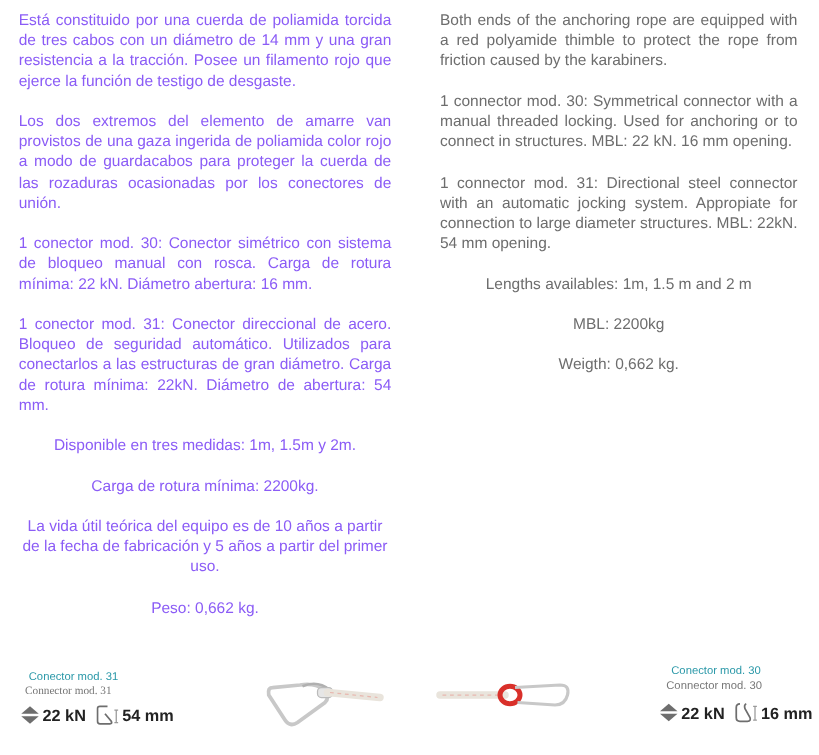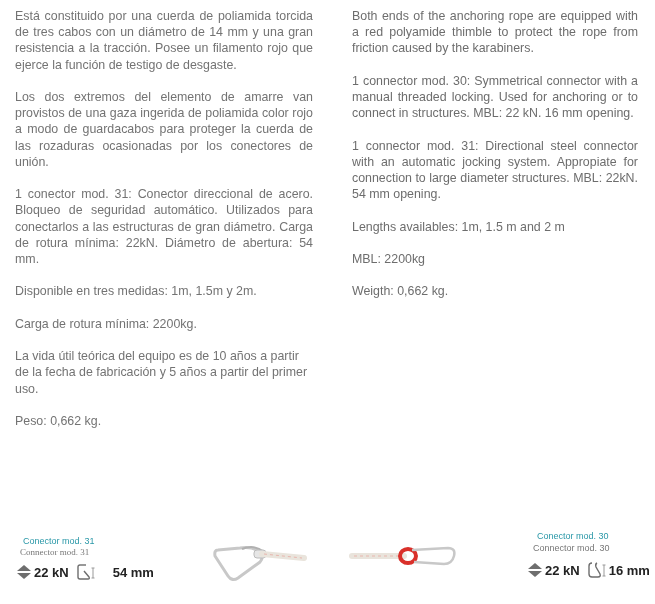--- a/index.html
+++ b/index.html
@@ -1,37 +1,38 @@
 <!DOCTYPE html>
 <html><head>
 <meta charset="utf-8">
 <style>
   html, body { margin:0; padding:0; background:#ffffff; }
   body { width:655px; height:604px; position:relative; overflow:hidden; font-family:"Liberation Sans", sans-serif; }
   .col { position:absolute; top:8px; font-size:12.4px; line-height:16.2px; text-align:justify; }
   .col p { margin:0 0 16.2px 0; }
-  .col-es { left:15px; width:298px; color:#737373; }
+  .col-es { left:15px; width:298px; color:#8b5cf6; }
   .col-en { left:352px; width:286px; color:#6d6d6d; }
-  .col-en p.left, .col-es p.left { text-align:left; }
+  .col-en p.left, .col-es p.left { text-align:center; }
 
   .conn-label { position:absolute; font-size:9px; line-height:11px; white-space:nowrap; }
   .es-lbl { color:#2a98a8; }
   .en-lbl { color:#777777; }
   .specs { position:absolute; display:flex; align-items:center; font-size:13px; font-weight:bold; color:#222; white-space:nowrap; }
   .specs svg { display:block; }
   .specs .gap { width:8px; }
 
   .product { position:absolute; }
 </style>
 </head>
 <body>
 
 <div class="col col-es">
   <p>Está constituido por una cuerda de poliamida torcida de tres cabos con un diámetro de 14 mm y una gran resistencia a la tracción. Posee un filamento rojo que ejerce la función de testigo de desgaste.</p>
   <p>Los dos extremos del elemento de amarre van provistos de una gaza ingerida de poliamida color rojo a modo de guardacabos para proteger la cuerda de las rozaduras ocasionadas por los conectores de unión.</p>
+  <p>1 conector mod. 30: Conector simétrico con sistema de bloqueo manual con rosca. Carga de rotura mínima: 22 kN. Diámetro abertura: 16 mm.</p>
   <p>1 conector mod. 31: Conector direccional de acero. Bloqueo de seguridad automático. Utilizados para conectarlos a las estructuras de gran diámetro. Carga de rotura mínima: 22kN.  Diámetro de abertura: 54 mm.</p>
   <p class="left">Disponible en tres medidas: 1m, 1.5m y 2m.</p>
   <p class="left">Carga de rotura mínima: 2200kg.</p>
   <p class="left">La vida útil teórica del equipo es de 10 años a partir de la fecha de fabricación y 5 años a partir del primer uso.</p>
   <p class="left">Peso: 0,662 kg.</p>
 </div>
 
 <div class="col col-en">
   <p>Both ends of the anchoring rope are equipped with a red polyamide thimble to protect the rope from friction caused by the karabiners.</p>
   <p>1 connector mod. 30:  Symmetrical connector with a manual threaded locking. Used for anchoring or to connect in structures.  MBL: 22 kN.  16 mm opening.</p>
@@ -51,21 +52,21 @@
     </svg>
     <span style="margin-left:2px;">22 kN</span>
     <span class="gap"></span>
     <svg width="20" height="18" viewBox="0 0 20 18">
       <path d="M3,2 Q1,2 1,4 L1,14 Q1,16 3,16 L11,16 Q13,16 12,14 L7,8" fill="none" stroke="#6e6e6e" stroke-width="1.4"></path>
       <line x1="3" y1="2" x2="9" y2="2" stroke="#6e6e6e" stroke-width="1.4"></line>
       <line x1="16" y1="5" x2="16" y2="15" stroke="#999" stroke-width="1"></line>
       <line x1="14.5" y1="5" x2="17.5" y2="5" stroke="#999" stroke-width="1"></line>
       <line x1="14.5" y1="15" x2="17.5" y2="15" stroke="#999" stroke-width="1"></line>
     </svg>
-    <span style="margin-left:16px;">54 mm</span>
+    <span style="margin-left:1px;">54 mm</span>
   </div>
 </div>
 
 <div class="product" style="left:212px; top:540px;">
   <svg width="100" height="48" viewBox="0 0 100 48">
     <path d="M6,10 Q2,10 3,16 L16,36 Q20,42 26,38 L48,22 Q52,18 48,12 Q40,6 28,8 Z" fill="none" stroke="#c8c8c8" stroke-width="3"></path>
     <path d="M30,9 Q42,4 52,12" fill="none" stroke="#b0b0b0" stroke-width="2"></path>
     <rect x="42" y="10" width="12" height="8" rx="3" fill="#e6e6e6" stroke="#bbb"></rect>
     <path d="M50,14 L92,18" stroke="#e9e4dc" stroke-width="6" stroke-linecap="round"></path>
     <path d="M52,14 L90,18" stroke="#e8b6ae" stroke-width="1" stroke-dasharray="3,3"></path>

